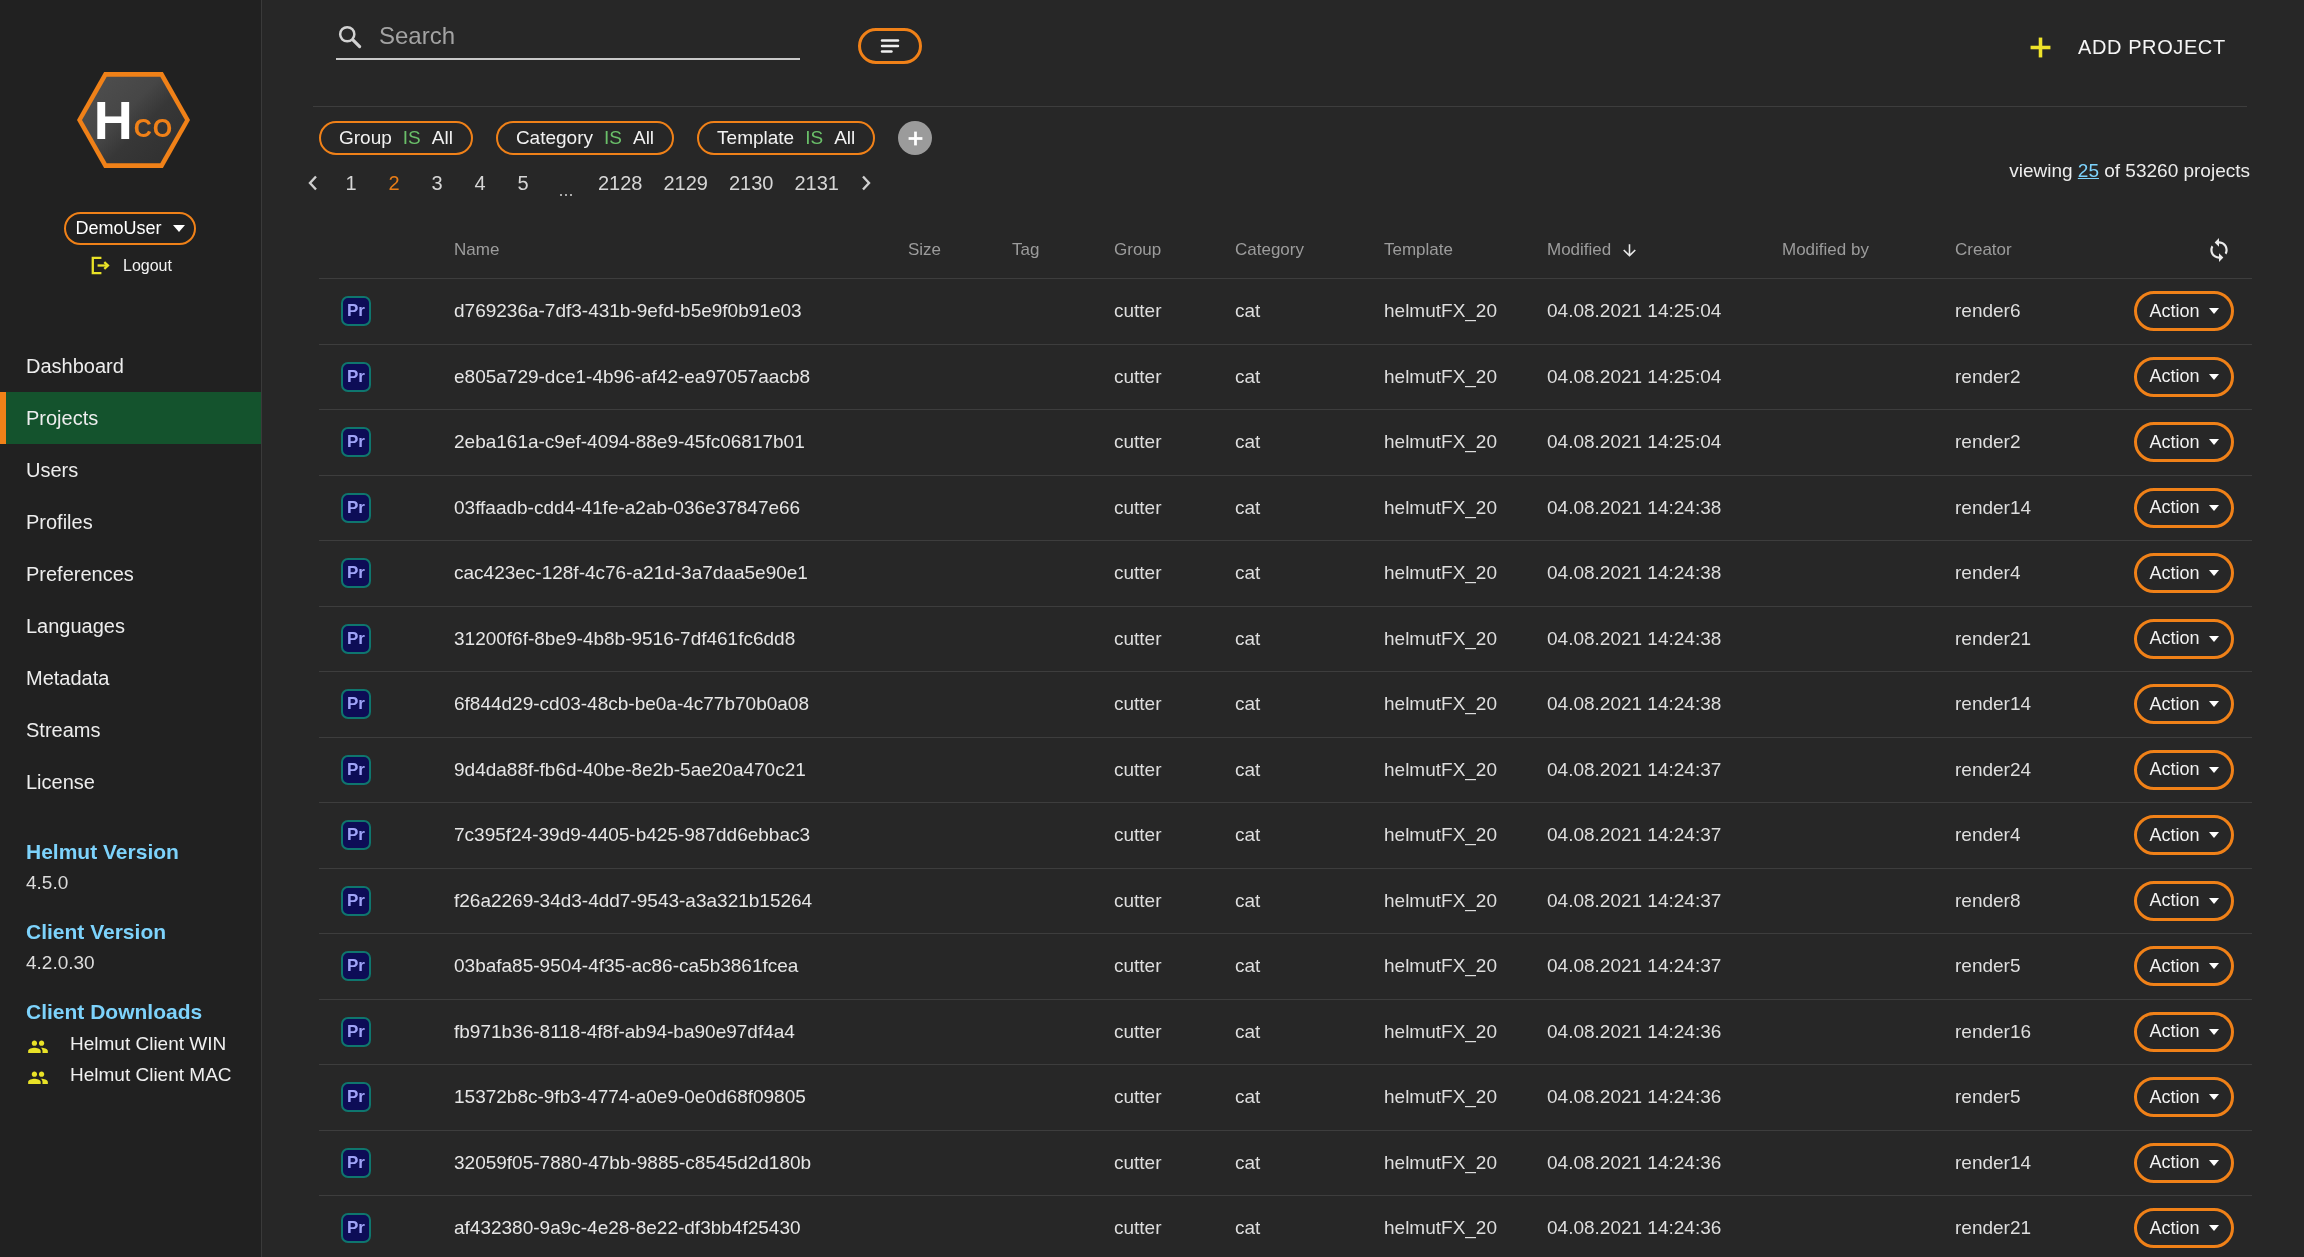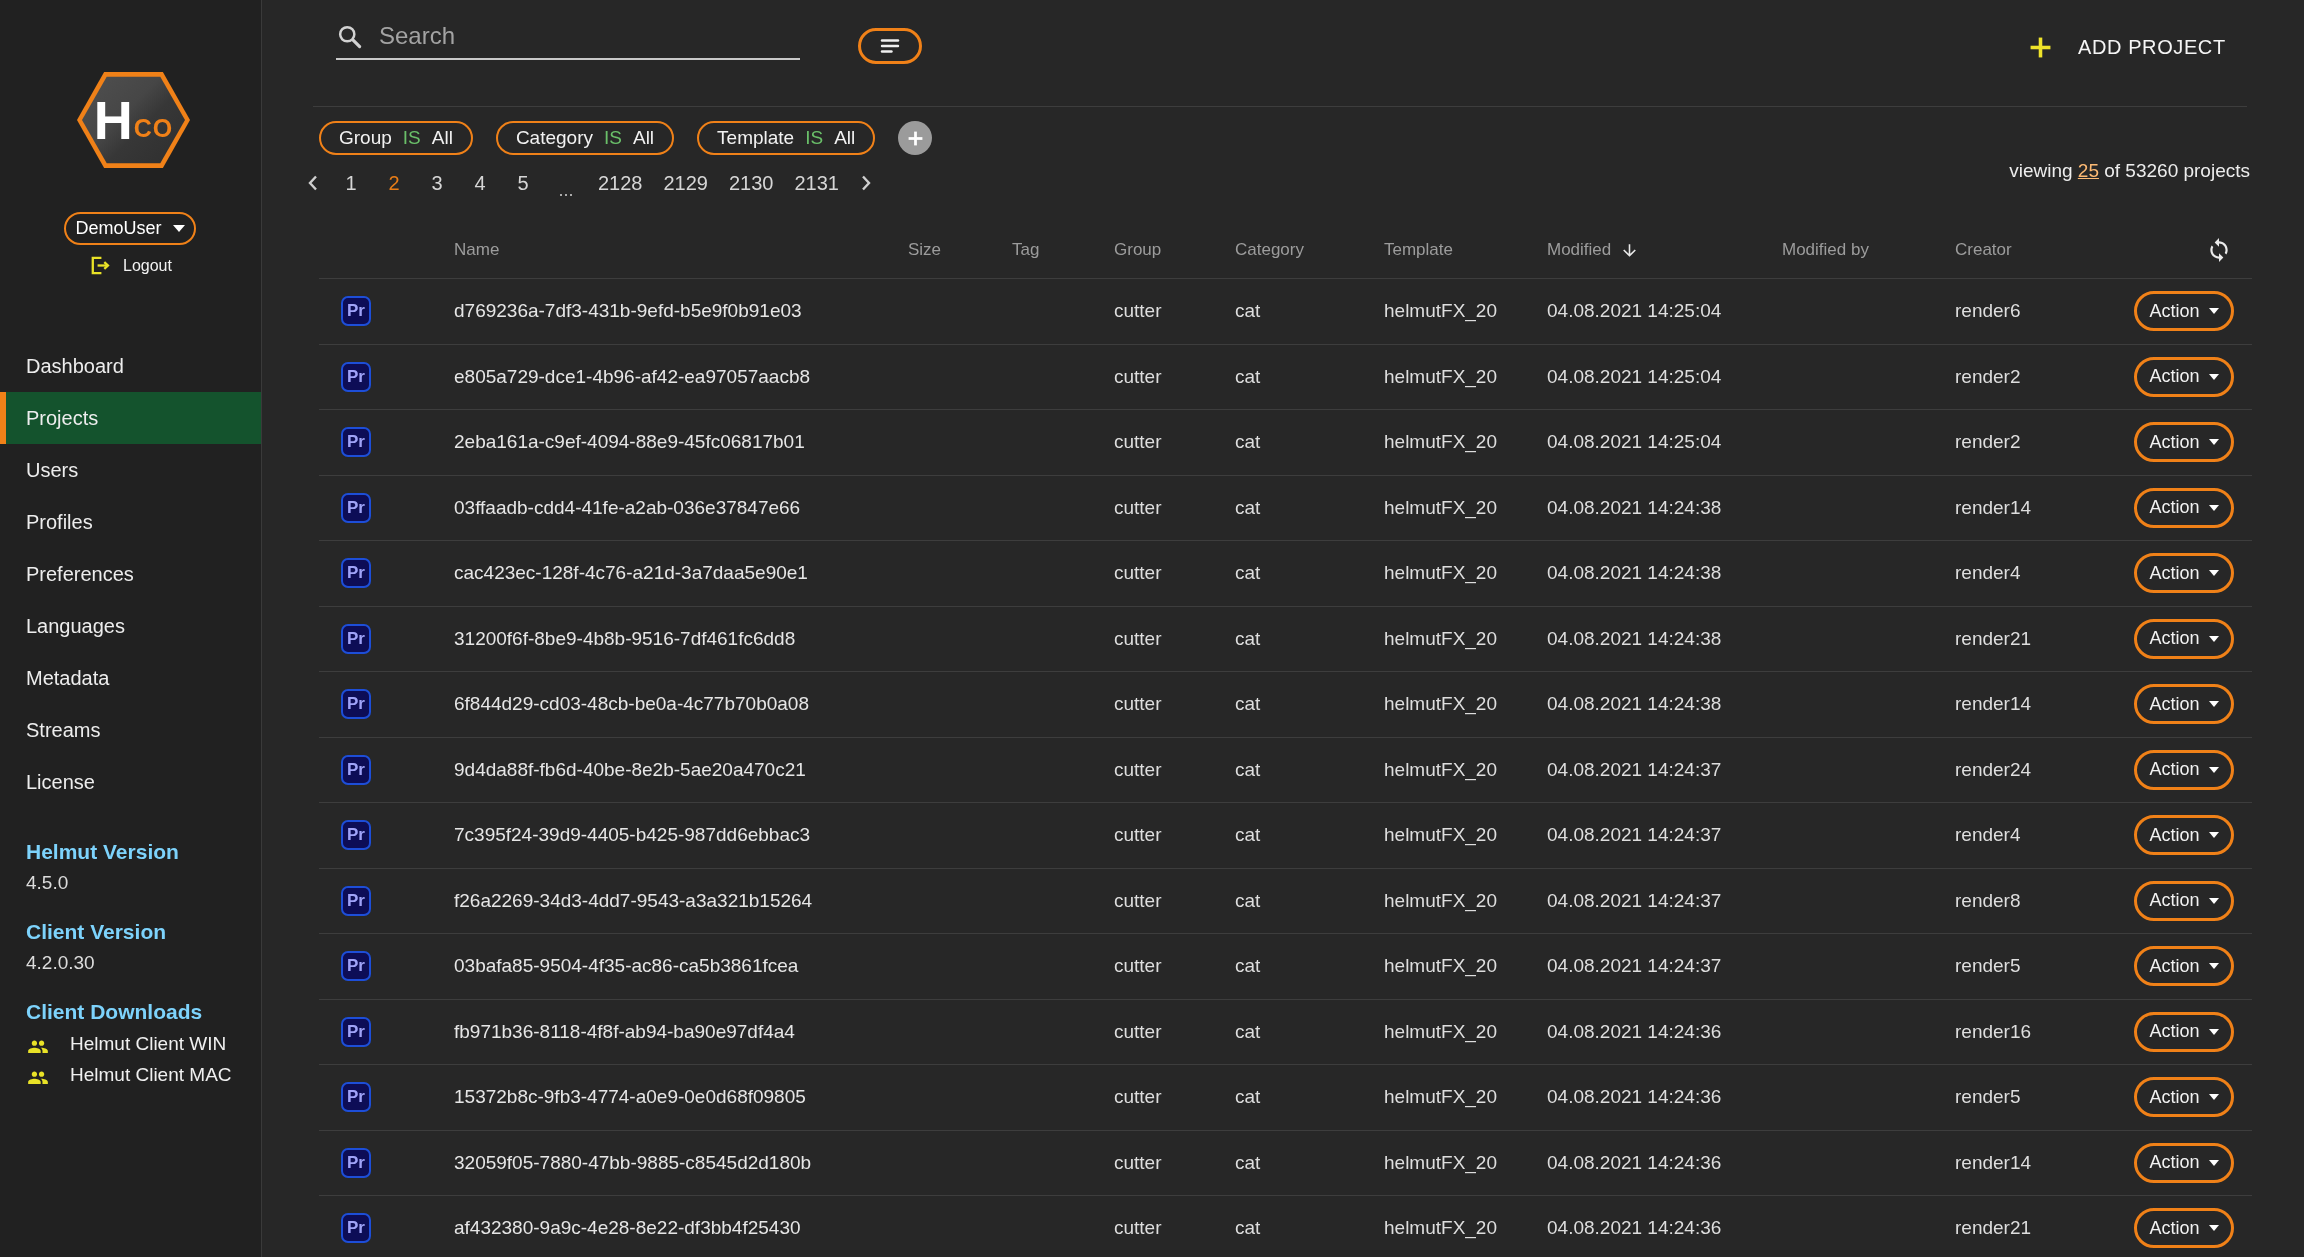--- a/index.html
+++ b/index.html
@@ -47,30 +47,30 @@
   .chip{height:34px;border:2px solid #f08118;border-radius:18px;display:flex;align-items:center;gap:11px;
     padding:0 18px;font-size:19px;color:#f2f2f2;box-sizing:border-box;cursor:pointer;}
   .chip .op{color:#6abf69;}
   .add-filter{width:34px;height:34px;border-radius:50%;background:#9b9b9b;display:flex;align-items:center;justify-content:center;cursor:pointer;}
   .pagination{position:absolute;left:40px;top:166px;height:34px;display:flex;align-items:center;gap:13px;font-size:20px;color:#d6d6d6;}
   .page{min-width:22px;text-align:center;padding:2px 4px;cursor:pointer;}
   .page.active{color:#e87d17;}
   .page.ellipsis{color:#bdbdbd;font-size:18px;cursor:default;margin-top:14px;}
   .pg-chevron{display:flex;align-items:center;padding:0 4px;cursor:pointer;}
   .viewing{position:absolute;right:54px;top:160px;font-size:19px;color:#ededed;}
-  .viewing .count{color:#fdba74;text-decoration:underline;cursor:pointer;}
+  .viewing .count{color:#7dd3fc;text-decoration:underline;cursor:pointer;}
   
   .table{position:absolute;left:56px;top:222px;width:1933px;}
   .trow{display:grid;grid-template-columns:22px 113px 454px 104px 102px 121px 149px 163px 235px 173px 179px 100px 1fr;align-items:center;}
   .thead{height:56px;border-bottom:1px solid #3d3d3d;color:#9c9c9c;font-size:17px;}
   .hcell{display:flex;align-items:center;gap:9px;cursor:pointer;}
   .refresh-cell{display:flex;justify-content:flex-end;padding-right:2px;}
   .refresh-btn{display:flex;cursor:pointer;}
   .tbody .trow{height:65.5px;border-bottom:1px solid #3d3d3d;box-sizing:border-box;}
-  .pr-badge{width:30px;height:30px;background:#0d0d56;border:2px solid #1d4ed8;border-radius:7px;box-sizing:border-box;
+  .pr-badge{width:30px;height:30px;background:#0d0d56;border:2px solid #0f766e;border-radius:7px;box-sizing:border-box;
     display:flex;align-items:center;justify-content:center;font-weight:bold;font-size:17px;color:#9fa3f7;}
   .c-name{font-size:19px;color:#e6e6e6;}
   .c-text{font-size:19px;color:#dedede;}
   .action-btn{width:100px;height:40px;border:3px solid #f08118;border-radius:20px;background:transparent;color:#f2f2f2;
     font-size:18px;font-family:inherit;display:flex;align-items:center;justify-content:center;gap:9px;box-sizing:border-box;cursor:pointer;}
 </style>
 </head>
 <body>
 
 <div class="sidebar">

